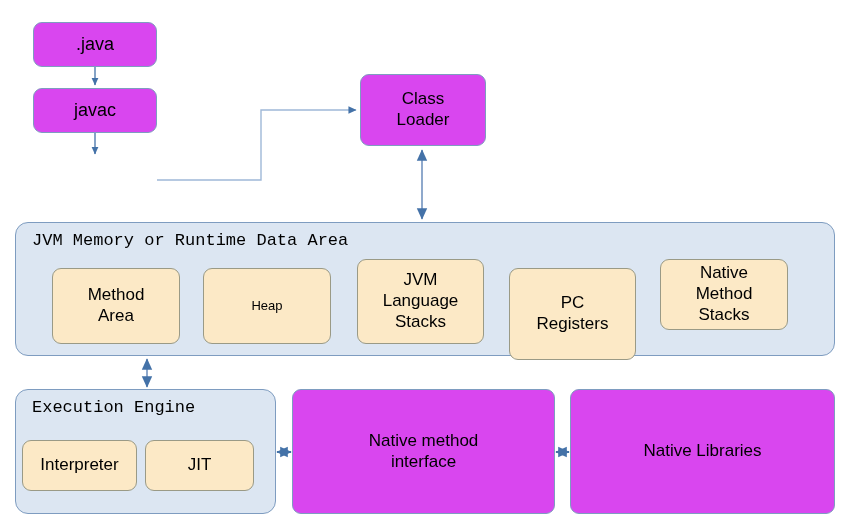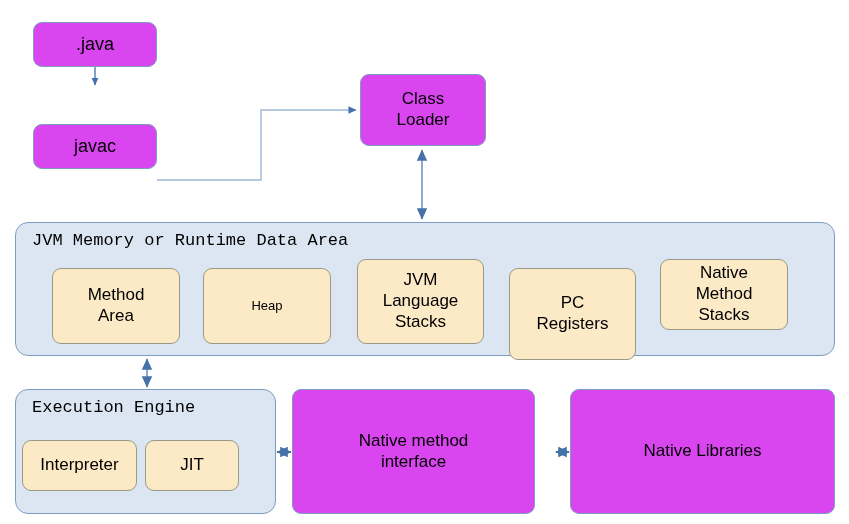--- a/index.html
+++ b/index.html
@@ -61,39 +61,39 @@
   .svg-layer {
     position: absolute;
     left: 0; top: 0;
     width: 849px;
     height: 524px;
     pointer-events: none;
   }
 
   
   #node-java   { left: 33px;  top: 22px;  width: 124px; height: 45px; font-size: 18px; }
-  #node-javac  { left: 33px;  top: 88px;  width: 124px; height: 45px; font-size: 18px; margin-top: 36px; }
+  #node-javac  { left: 33px;  top: 88px;  width: 124px; height: 45px; font-size: 18px; }
   #node-class  { left: 33px;  top: 157px; width: 124px; height: 45px; font-size: 18px; }
 
   
   #node-classloader { left: 360px; top: 74px; width: 126px; height: 72px; font-size: 17px; }
 
   
   #container-jvm-memory { left: 15px; top: 222px; width: 820px; height: 134px; }
   #node-method-area  { left: 52px;  top: 268px; width: 128px; height: 76px; font-size: 17px; }
   #node-heap         { left: 203px; top: 268px; width: 128px; height: 76px; font-size: 13px; }
   #node-jvm-stacks   { left: 357px; top: 259px; width: 127px; height: 85px; font-size: 17px; }
   #node-pc-registers { left: 509px; top: 268px; width: 127px; height: 92px; font-size: 17px; }
   #node-native-stacks{ left: 660px; top: 259px; width: 128px; height: 71px; font-size: 17px; }
 
   
   #container-exec-engine { left: 15px; top: 389px; width: 261px; height: 125px; }
   #node-interpreter { left: 22px;  top: 440px; width: 115px; height: 51px; font-size: 17px; }
-  #node-jit         { left: 145px; top: 440px; width: 94px; height: 51px; font-size: 17px; }
-  #node-nmi         { left: 292px; top: 389px; width: 243px; height: 125px; font-size: 17px; }
+  #node-jit         { left: 145px; top: 440px; width: 109px; height: 51px; font-size: 17px; }
+  #node-nmi         { left: 292px; top: 389px; width: 263px; height: 125px; font-size: 17px; }
   #node-native-libs { left: 570px; top: 389px; width: 265px; height: 125px; font-size: 17px; }
 </style>
 </head>
 <body>
 
 <div id="diagram">
 
   <svg class="svg-layer" width="849" height="524" viewBox="0 0 849 524" xmlns="http://www.w3.org/2000/svg">
     <defs>
       <marker id="ah" markerWidth="7" markerHeight="7" refX="5.4" refY="3" orient="auto">

